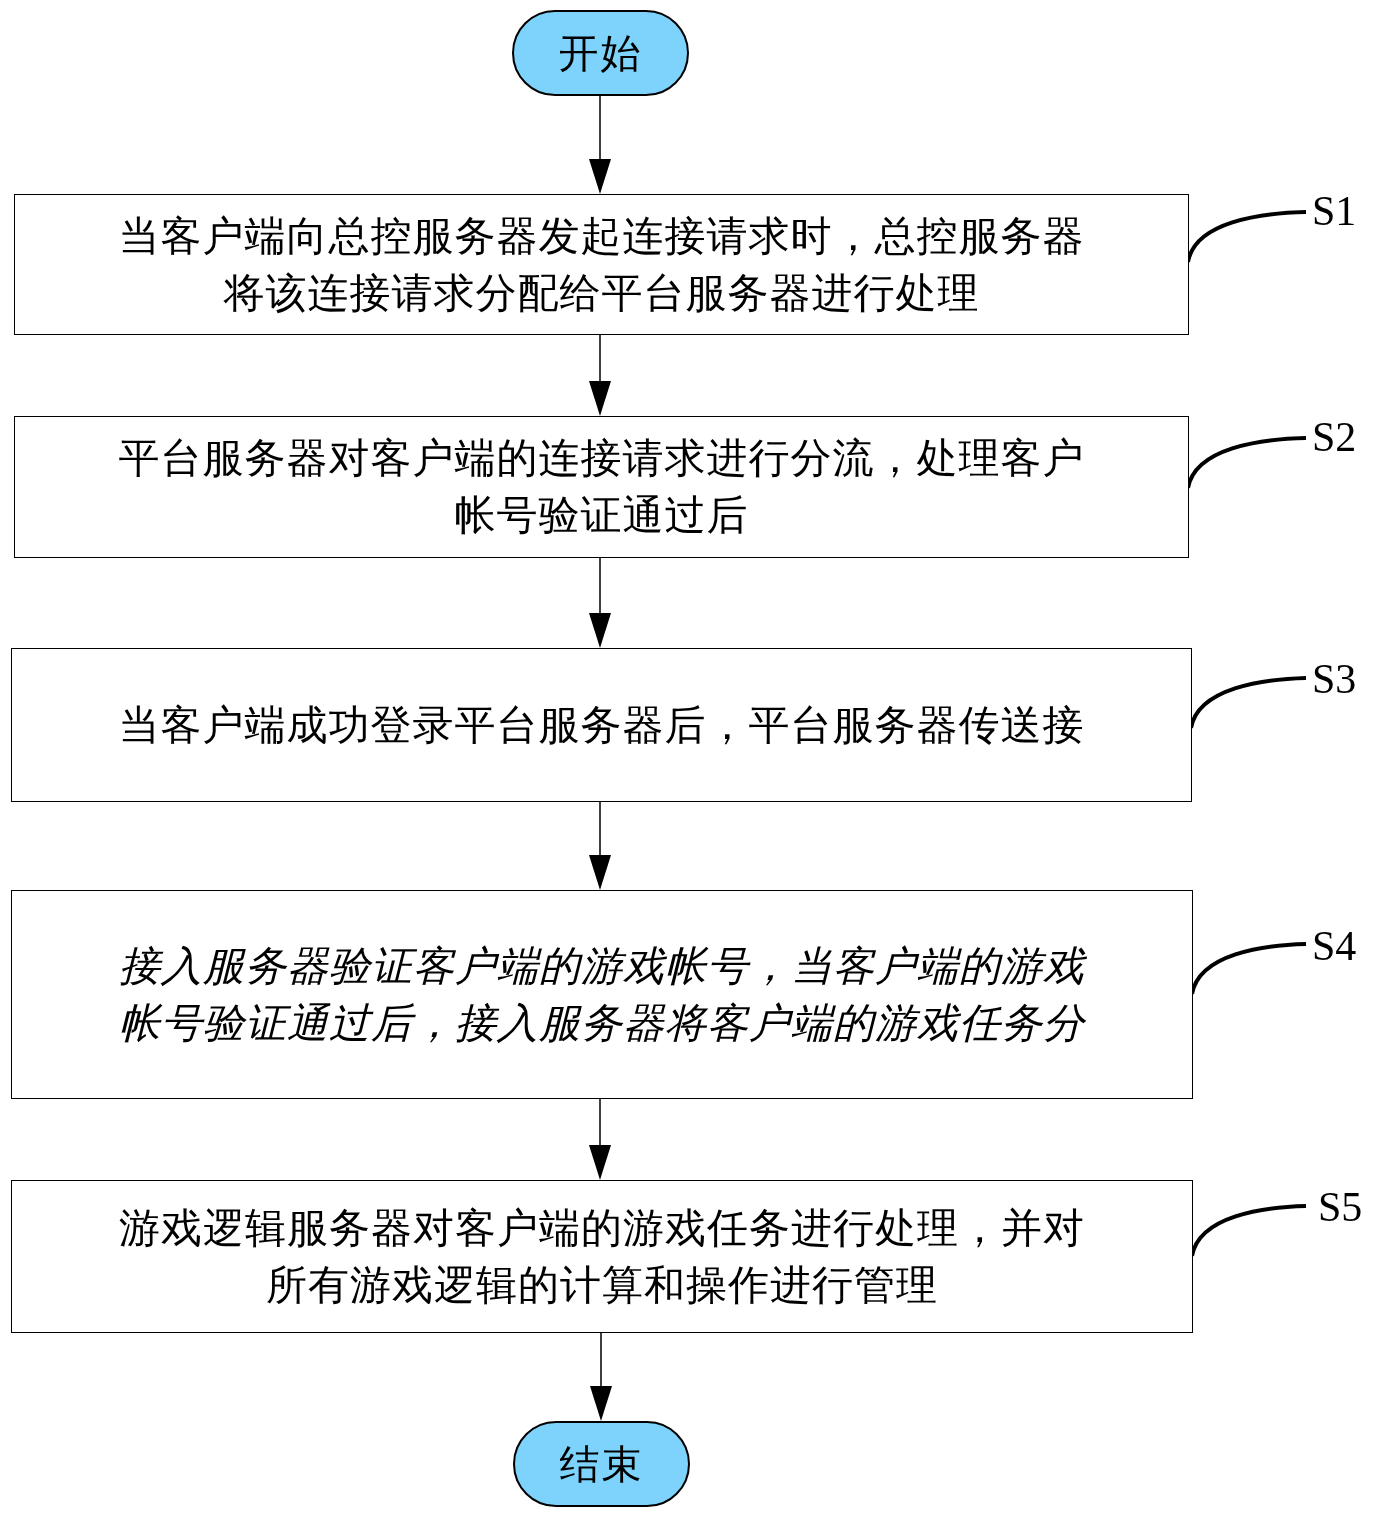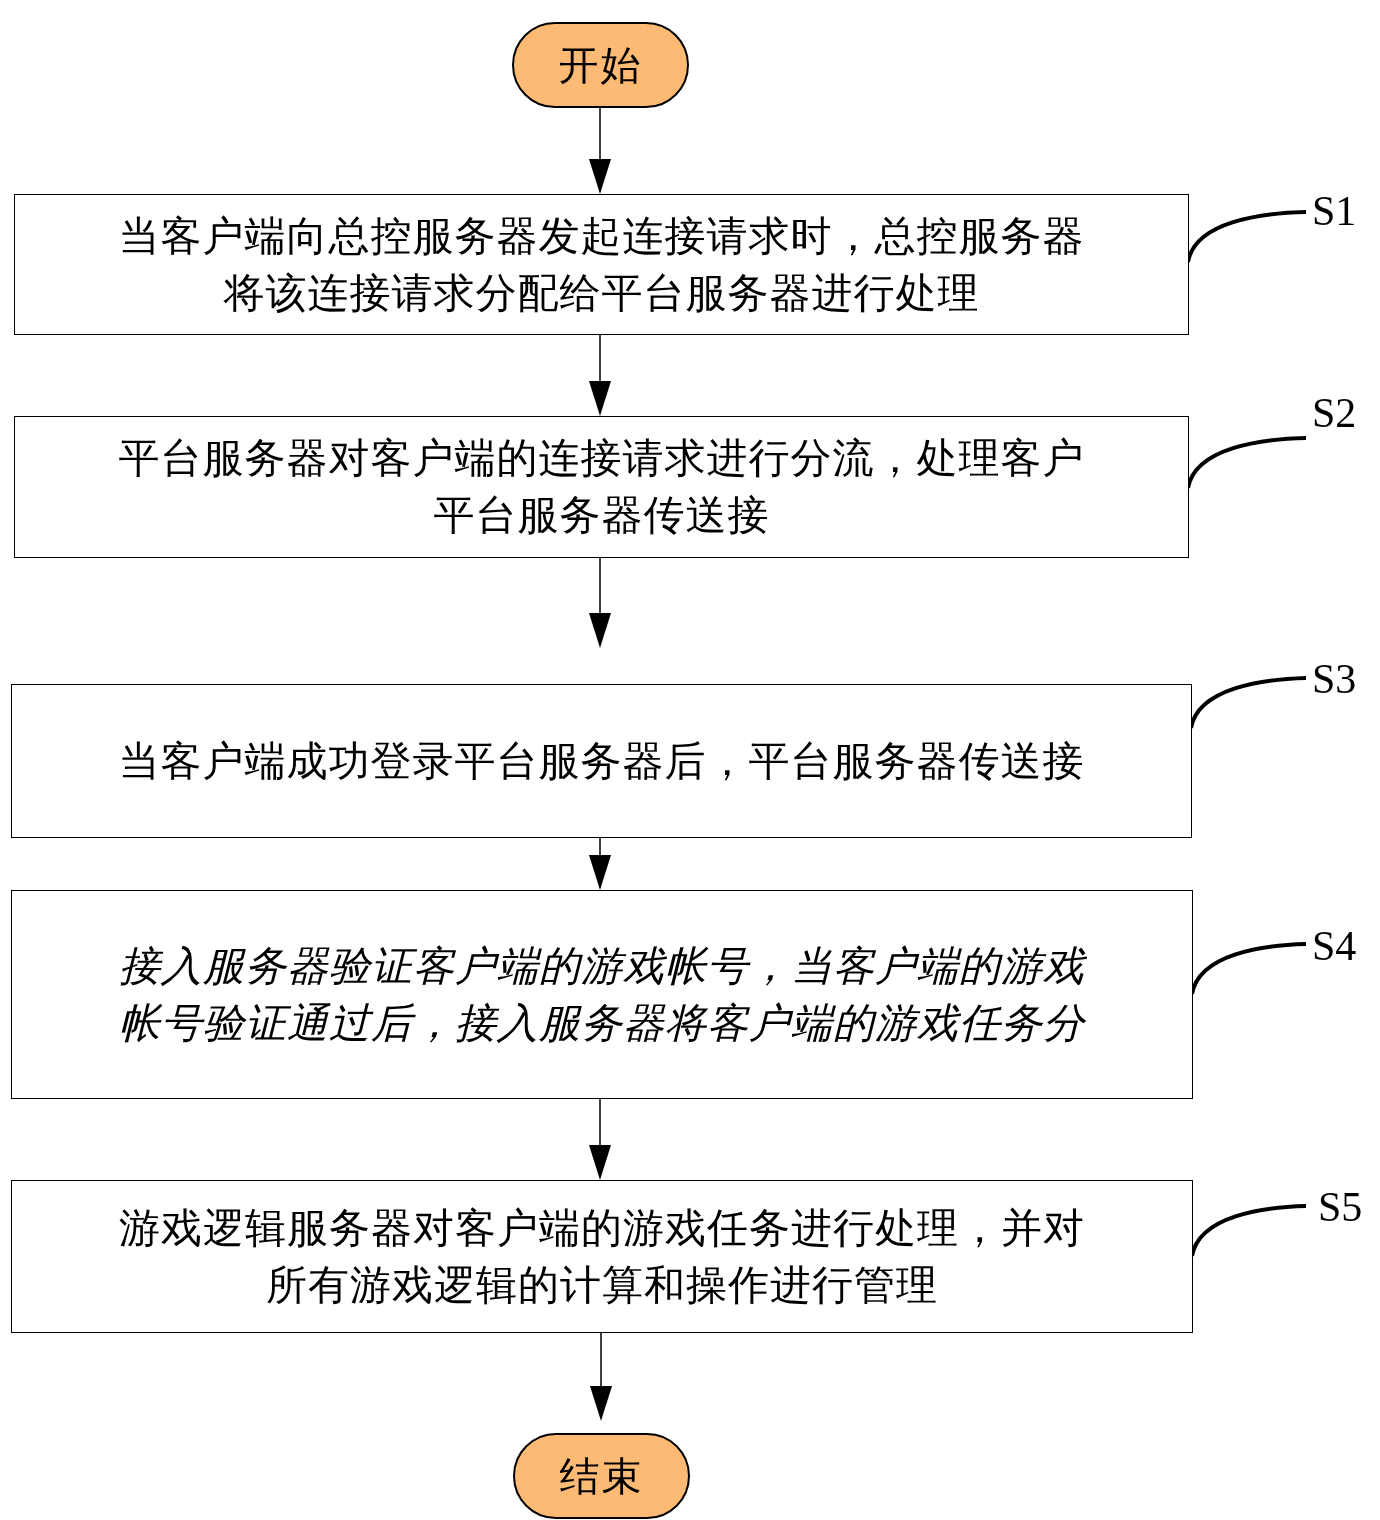--- a/index.html
+++ b/index.html
@@ -20,27 +20,26 @@
       left: 0;
       top: 0;
       width: 1380px;
       height: 1520px;
     }
     .terminal {
       position: absolute;
       box-sizing: border-box;
       border: 2px solid #000;
       border-radius: 44px;
-      background: #fdba74;
+      background: #7dd3fc;
       display: flex;
       align-items: center;
       justify-content: center;
       font-size: 40px;
       letter-spacing: 2px;
-      margin-top: 12px;
     }
     #start-node { left: 512px; top: 10px; width: 177px; height: 86px; }
     #end-node   { left: 513px; top: 1421px; width: 177px; height: 86px; }
 
     .step-box {
       position: absolute;
       box-sizing: border-box;
       border: 1.5px solid #000;
       background: #fff;
       display: flex;
@@ -48,32 +47,32 @@
       justify-content: center;
       text-align: center;
       font-size: 41px;
       line-height: 57px;
       padding: 0 10px;
       letter-spacing: 1px;
     }
     .step-box span { display: block; }
     #step-s1 { left: 14px; top: 194px; width: 1175px; height: 141px; }
     #step-s2 { left: 14px; top: 416px; width: 1175px; height: 142px; }
-    #step-s3 { left: 11px; top: 684px; width: 1181px; height: 154px; }
+    #step-s3 { left: 11px; top: 648px; width: 1181px; height: 154px; }
     #step-s4 { left: 11px; top: 890px; width: 1182px; height: 209px; font-style: italic; }
     #step-s5 { left: 11px; top: 1180px; width: 1182px; height: 153px; }
 
     .step-label {
     position: absolute;
       font-family: "Liberation Serif", "DejaVu Serif", serif;
       font-size: 42px;
       line-height: 42px;
     }
     #label-s1 { left: 1312px; top: 190px; }
-    #label-s2 { left: 1312px; top: 392px; }
+    #label-s2 { left: 1312px; top: 416px; }
     #label-s3 { left: 1312px; top: 658px; }
     #label-s4 { left: 1312px; top: 925px; }
     #label-s5 { left: 1312px; top: 1186px; margin-left: 6px; }
   </style>
 </head>
 <body>
 
 <svg id="diagram-svg" xmlns="http://www.w3.org/2000/svg" viewBox="0 0 1380 1520">
 
   <g id="arrows">
@@ -113,21 +112,21 @@
   <div>
     <span>当客户端向总控服务器发起连接请求时，总控服务器</span>
     <span>将该连接请求分配给平台服务器进行处理</span>
   </div>
 </div>
 <div id="label-s1" class="step-label">S1</div>
 
 <div id="step-s2" class="step-box">
   <div>
     <span>平台服务器对客户端的连接请求进行分流，处理客户</span>
-    <span>平台服务器传送接</span>
+    <span>帐号验证通过后</span>
   </div>
 </div>
 <div id="label-s2" class="step-label">S2</div>
 
 <div id="step-s3" class="step-box">
   <div>
     <span>当客户端成功登录平台服务器后，平台服务器传送接</span>
   </div>
 </div>
 <div id="label-s3" class="step-label">S3</div>

